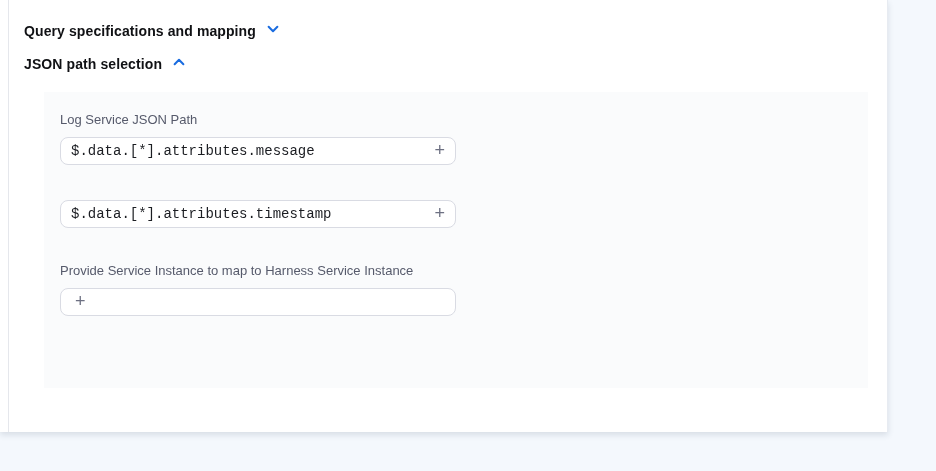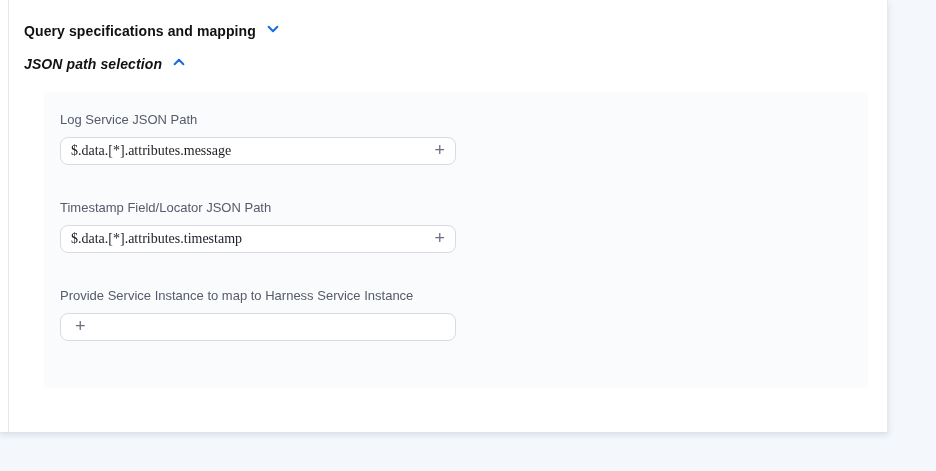--- a/index.html
+++ b/index.html
@@ -27,21 +27,21 @@
     position: absolute; left: 24px;
     display: flex; align-items: center; gap: 10px;
     cursor: pointer;
     text-align: right;
   }
   .section-header .title {
     font-size: 14px; font-weight: bold; color: #101114;
     letter-spacing: 0.1px;
   }
   .hdr-query { top: 22px; }
-  .hdr-json  { top: 55px; font-style: italic; }
+  .hdr-json  { top: 55px; }
   .chev { display: block; }
   .panel {
     position: absolute; left: 44px; top: 92px;
     width: 824px; height: 296px;
     background: #fafbfc;
     padding: 20px 16px;
   }
   .field + .field { margin-top: 35px; }
   .field-label {
     font-size: 13px; color: #565a6b;
@@ -51,21 +51,21 @@
     display: flex; align-items: center;
     width: 396px; height: 28px;
     background: #ffffff;
     border: 1px solid #d9dbe3;
     border-radius: 8px;
     padding: 0 6px 0 10px;
   }
   .path-input {
     flex: 1; min-width: 0;
     border: 0; outline: 0; background: transparent;
-    font-family: Liberation Serif, serif;
+    font-family: Liberation Mono, monospace;
     font-size: 14px; color: #1b1d22;
     padding: 0;
   }
   .plus-btn {
     border: 0; background: transparent;
     color: #6d7082; font-size: 18px; font-weight: 400;
     line-height: 1; padding: 0 4px 2px 4px;
     cursor: pointer;
     font-family: "Liberation Sans", sans-serif;
   }
@@ -98,21 +98,20 @@
 
     <div class="field">
       <div class="field-label">Log Service JSON Path</div>
       <div class="input-wrap">
         <input class="path-input" type="text" value="$.data.[*].attributes.message" style="">
         <button class="plus-btn">+</button>
       </div>
     </div>
 
     <div class="field">
-      <div class="field-label">Timestamp Field/Locator JSON Path</div>
       <div class="input-wrap">
         <input class="path-input" type="text" value="$.data.[*].attributes.timestamp" style="">
         <button class="plus-btn">+</button>
       </div>
     </div>
 
     <div class="field">
       <div class="field-label">Provide Service Instance to map to Harness Service Instance</div>
       <div class="input-wrap">
         <button class="plus-btn">+</button>

